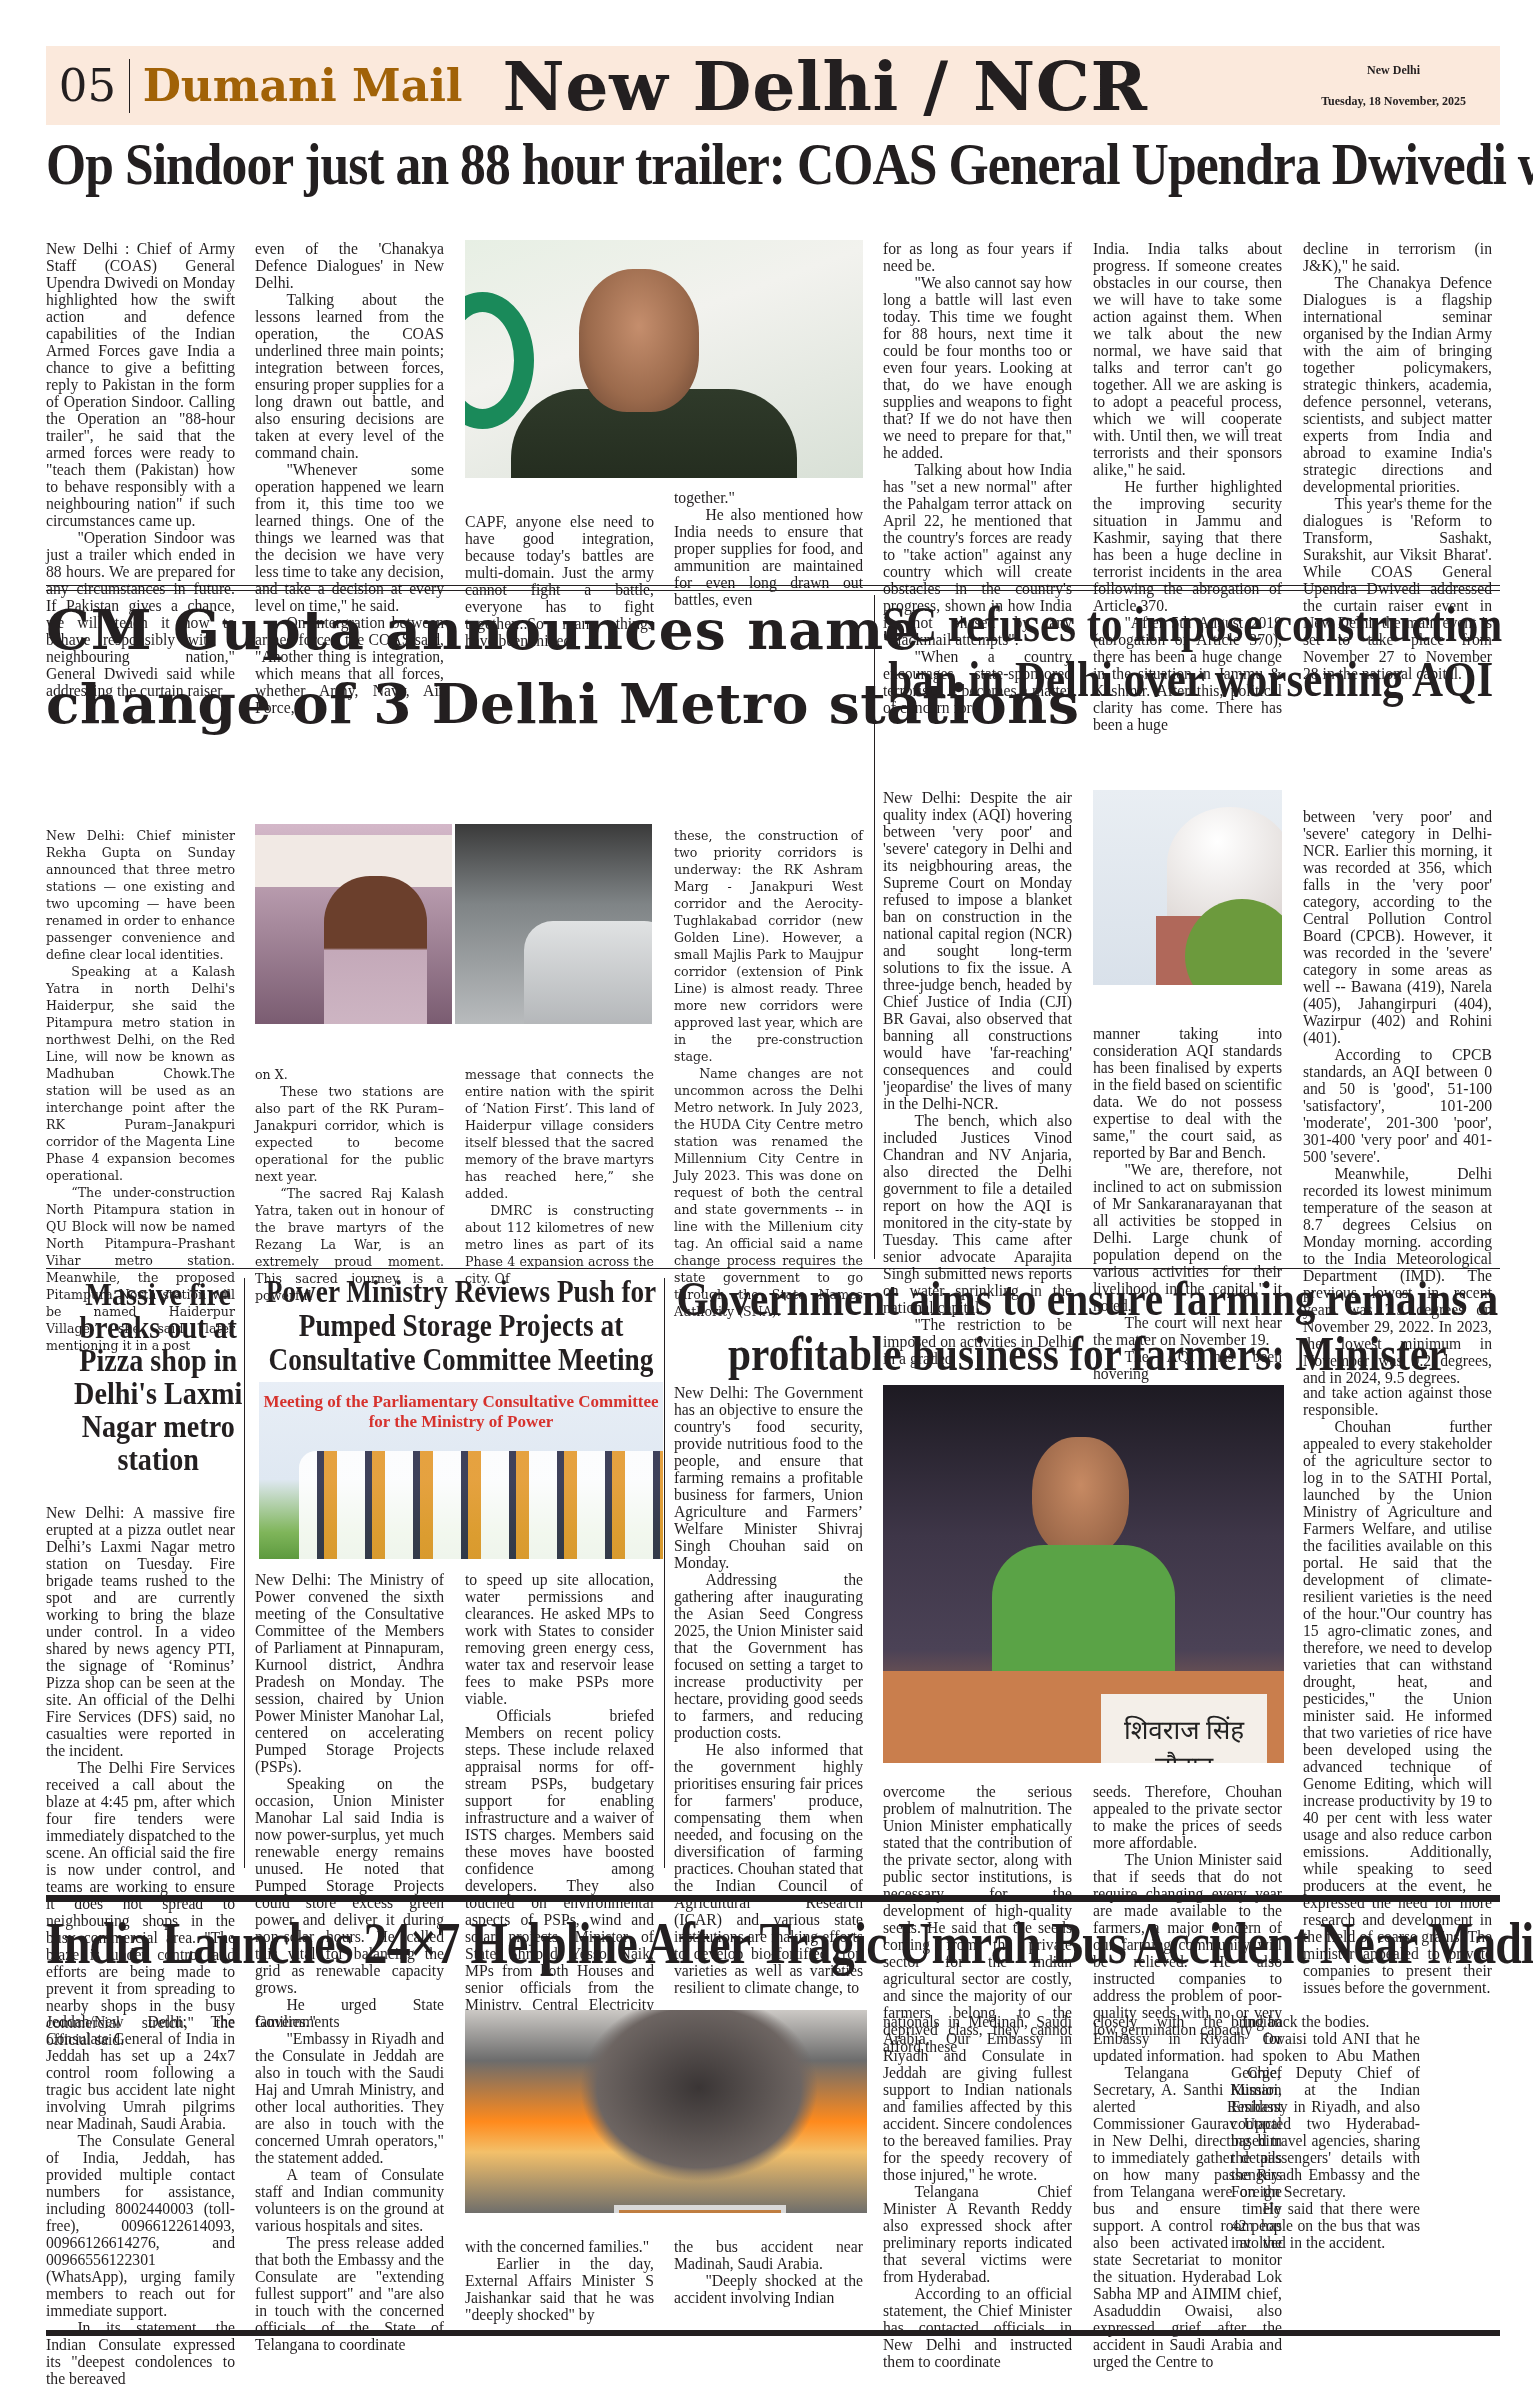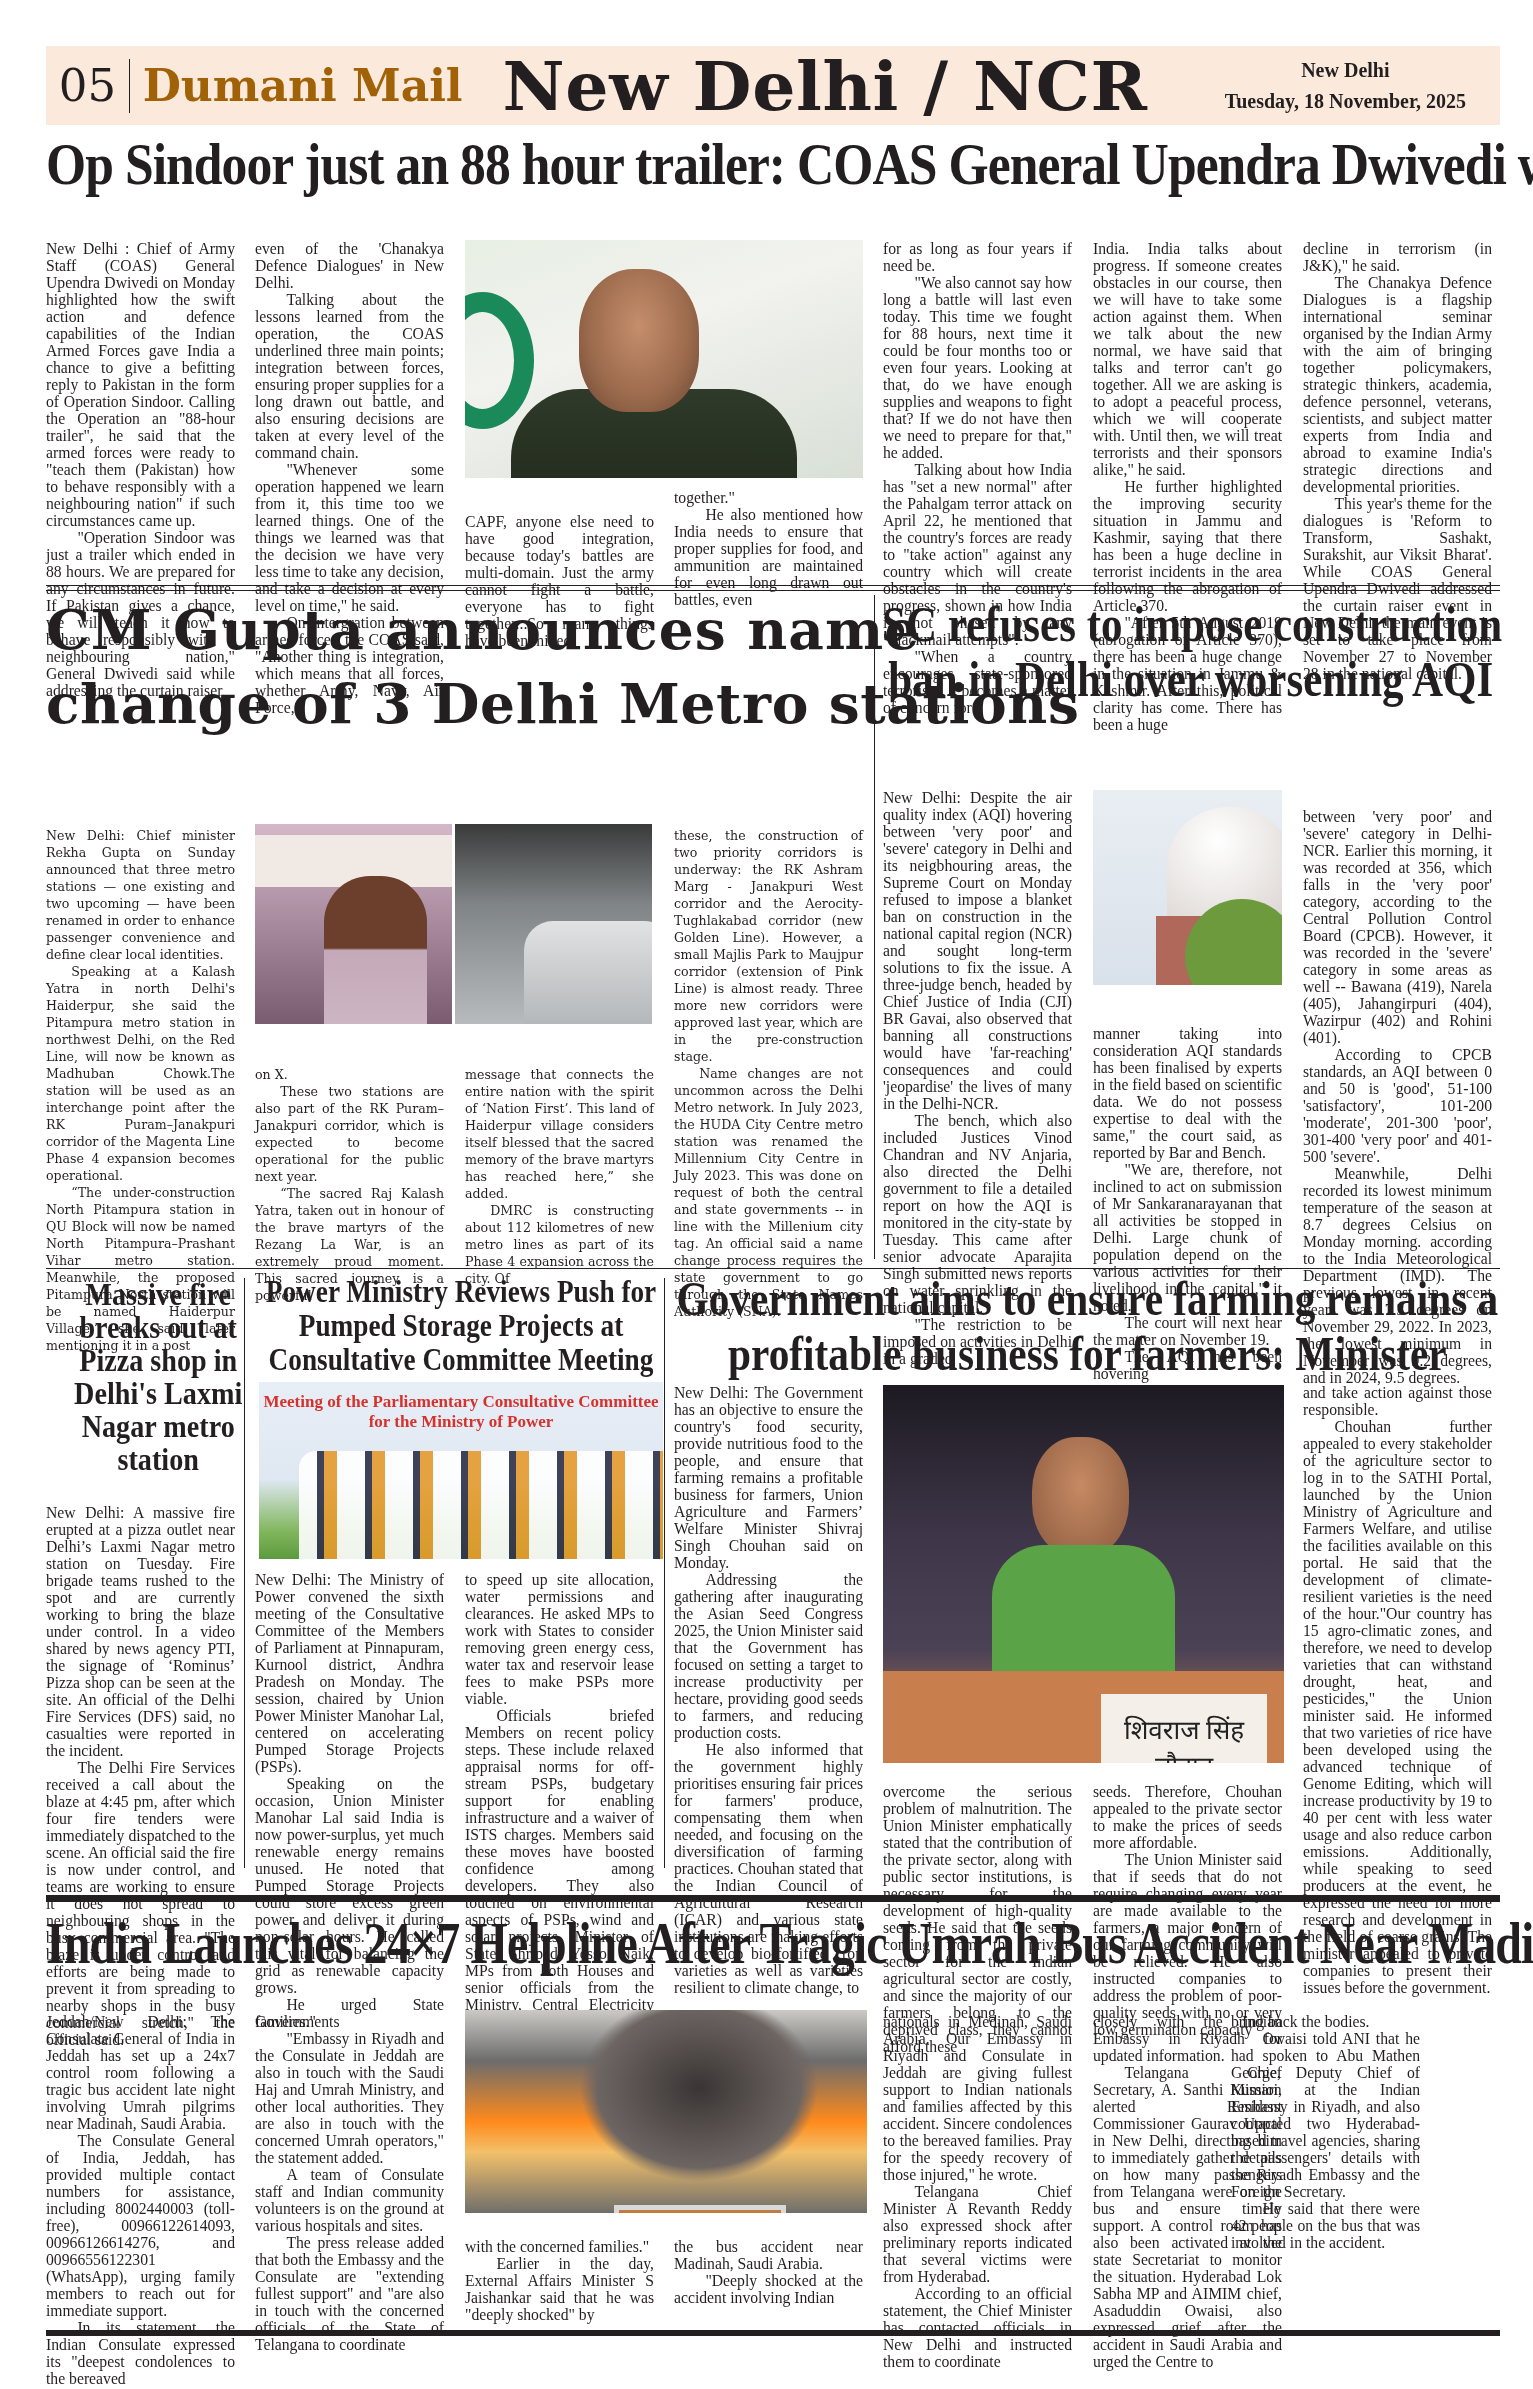--- a/index.html
+++ b/index.html
@@ -10,21 +10,21 @@
   .masthead { position: absolute; left: 46px; top: 46px; width: 1454px; height: 79px;
               background: #fbe9dc; display: flex; align-items: center; }
   .page-no { font-family: "DejaVu Serif", serif; font-size: 45px; color: #231f20; width: 83px;
              text-align: center; font-weight: 300; }
   .mh-sep { width: 1.1px; height: 54px; background: #231f20; }
   .brand { font-family: "DejaVu Serif", serif; font-weight: bold; font-size: 44px;
            color: #a16207; margin-left: 12.6px; margin-right: 40px; }
   .section-title { font-family: "DejaVu Serif", serif; font-weight: bold; font-size: 68px;
                    letter-spacing: 0.6px; color: #231f20; }
   .dateblock { margin-left: auto; margin-right: 34px; text-align: center; font-weight: bold;
-               font-size: 20px; line-height: 31px; }
+               font-size: 12px; line-height: 31px; }
 
   .hl { position: absolute; font-family: "Liberation Serif", serif; color: #231f20;
         text-align: center; white-space: nowrap; line-height: 1.05; }
   .body { position: absolute; font-size: 15.7px; line-height: 17px; text-align: justify;
           hyphens: auto; color: #231f20; }
   .body p { text-indent: 2em; }
   .body p.first { text-indent: 0; }
   .rule { position: absolute; background: #231f20; }
   .vrule { position: absolute; width: 1.1px; background: #231f20; }
 

